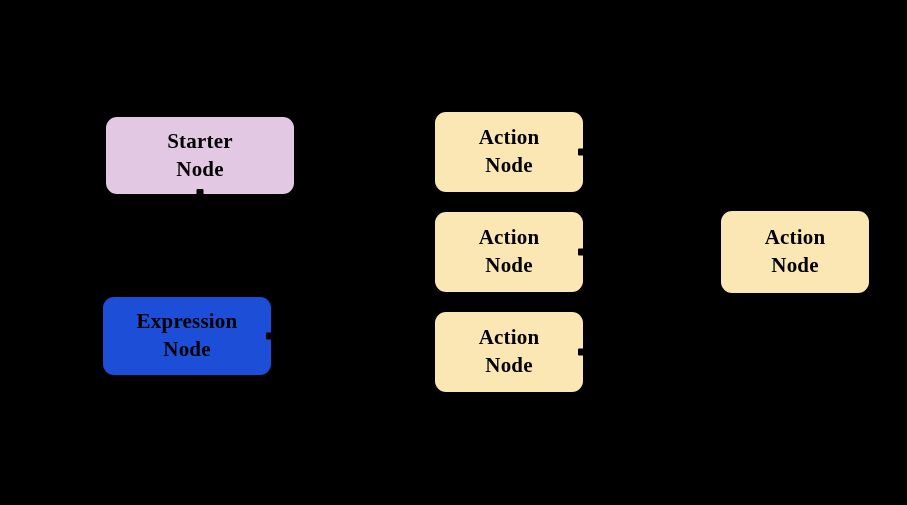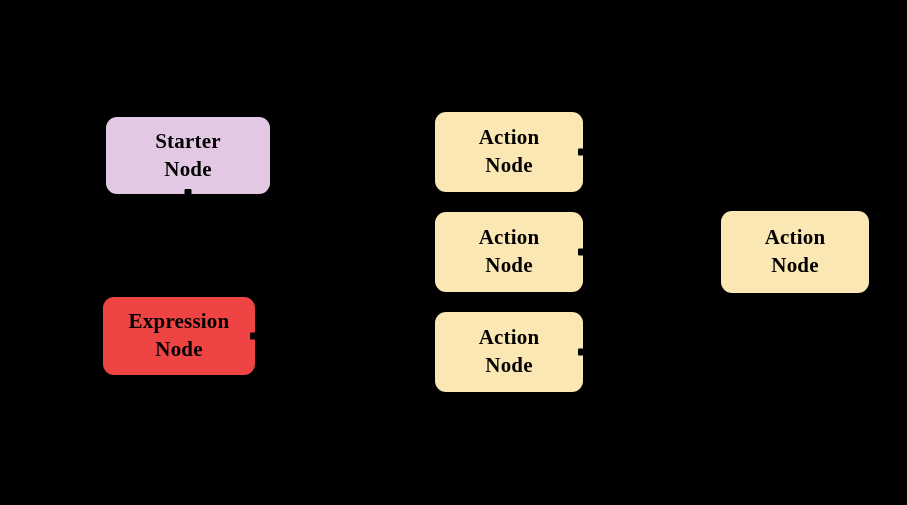--- a/index.html
+++ b/index.html
@@ -75,26 +75,26 @@
 <div id="canvas" style="width: 907px; height: 505px; background: rgb(0, 0, 0);">
 
   <svg id="edge-layer" viewBox="0 0 907 505" xmlns="http://www.w3.org/2000/svg">
       <path d="M 188 194 L 188 252 L 435 152" stroke="#000000"></path>
       <path d="M 188 194 L 188 252 L 435 252" stroke="#000000"></path>
       <path d="M 273 336 L 360 336 L 435 352" stroke="#000000"></path>
       <path d="M 583 252 L 721 252" stroke="#000000"></path>
     </svg>
 
   <div id="node-layer">
-      <div class="node" style="left: 106px; top: 117px; width: 164px; height: 77px; background: rgb(227, 200, 227); color: rgb(0, 0, 0);">
+      <div class="node" style="left: 106px; top: 117px; width: 188px; height: 77px; background: rgb(227, 200, 227); color: rgb(0, 0, 0);">
         <span class="node-line">Starter</span>
         <span class="node-line">Node</span>
         <span class="port port-bottom"></span>
       </div>
-      <div class="node" style="left: 103px; top: 297px; width: 152px; height: 78px; background: #ef4444; color: rgb(0, 0, 0);">
+      <div class="node" style="left: 103px; top: 297px; width: 168px; height: 78px; background: #1d4ed8; color: rgb(0, 0, 0);">
         <span class="node-line">Expression</span>
         <span class="node-line">Node</span>
         <span class="port port-right"></span>
       </div>
       <div class="node" style="left: 435px; top: 112px; width: 148px; height: 80px; background: rgb(251, 231, 179); color: rgb(0, 0, 0);">
         <span class="node-line">Action</span>
         <span class="node-line">Node</span>
         <span class="port port-right"></span>
       </div>
       <div class="node" style="left: 435px; top: 212px; width: 148px; height: 80px; background: rgb(251, 231, 179); color: rgb(0, 0, 0);">

